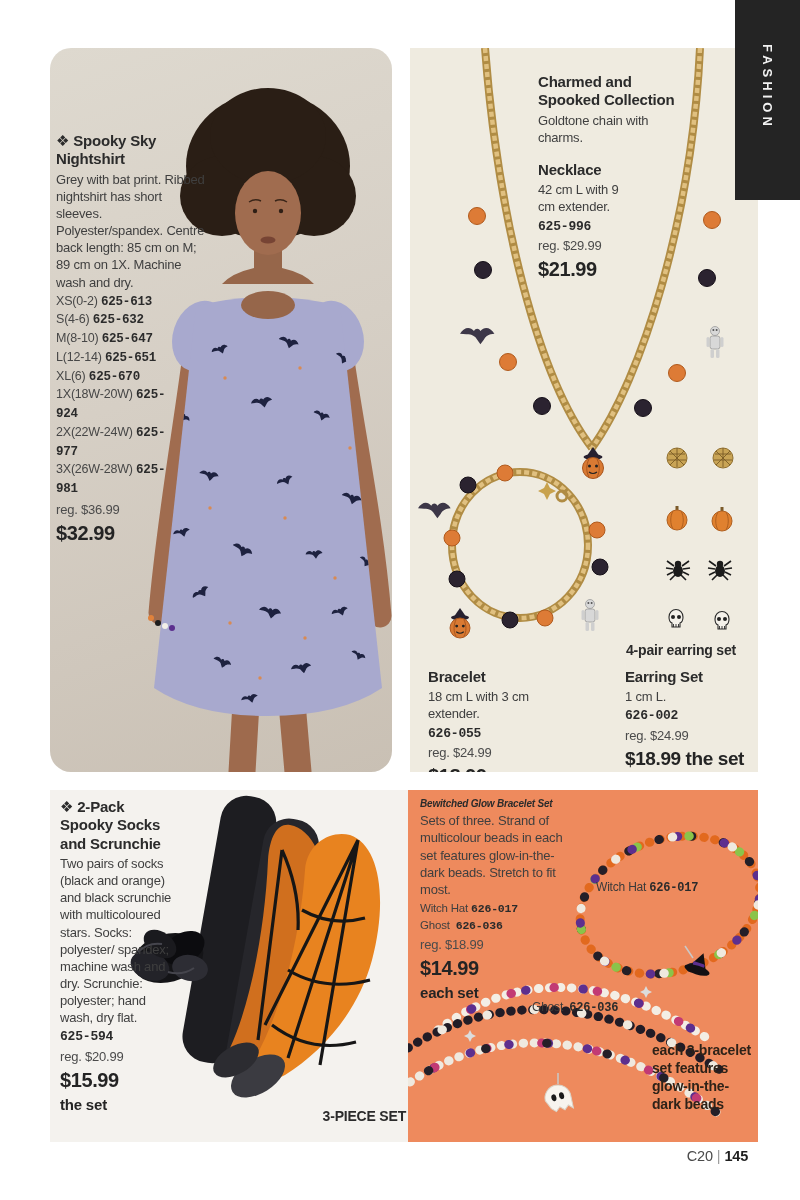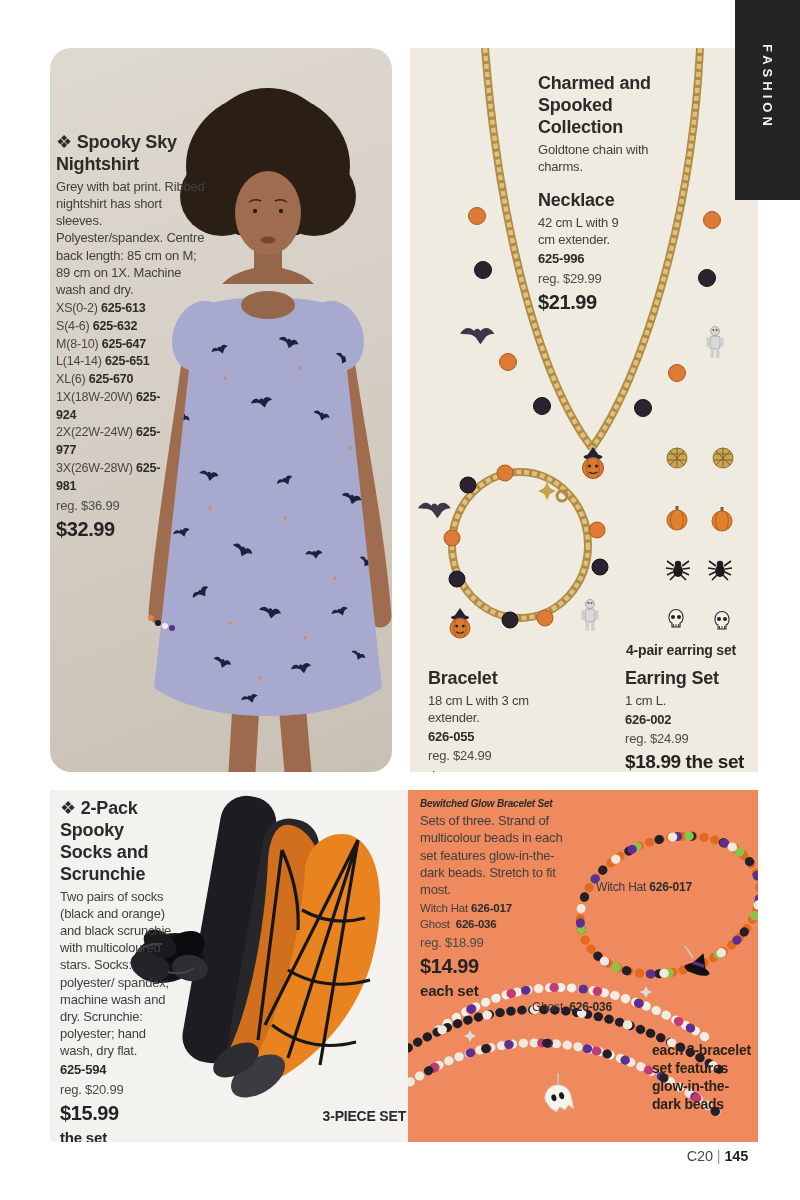--- a/index.html
+++ b/index.html
@@ -14,24 +14,24 @@
   .jewelry-panel{left:410px;top:48px;width:348px;height:724px;background:#efebe0;}
   .socks-panel{left:50px;top:790px;width:380px;height:352px;background:#f4f2ee;}
   .orange-panel{left:408px;top:790px;width:350px;height:352px;background:#ee8a5d;}
   .fashion-tab{left:735px;top:0;width:65px;height:200px;background:#242424;display:flex;justify-content:center;}
   .fashion-tab span{
     writing-mode:vertical-rl;color:#f2f2f2;font-weight:bold;font-size:13px;
     letter-spacing:4px;padding-top:44px;
   }
   svg{position:absolute;left:0;top:0;display:block;}
   .txtblock{position:absolute;z-index:5;}
-  .h1{font-weight:bold;color:#2b2b2b;font-size:18px;line-height:1.22;}
+  .h1{font-weight:bold;color:#2b2b2b;font-size:15px;line-height:1.22;}
   .body-txt{font-size:13px;line-height:1.32;margin-top:2px;color:#3f3f3f;}
   .size-row{font-size:12.5px;line-height:1.42;color:#474747;}
-  .code{font-weight:bold;color:#2b2b2b;}
+  .code{font-weight:bold;color:#2b2b2b;font-family:Liberation Mono, monospace;}
   .reg{font-size:13px;color:#4b4b4b;margin-top:3px;}
   .price{font-size:20px;font-weight:bold;color:#242424;margin-top:5px;letter-spacing:-0.4px;}
   .price-suffix{font-size:15px;font-weight:bold;color:#242424;margin-top:4px;}
   .mini-name{font-size:11.5px;color:#3f3f3f;line-height:1.4;}
   .caption-bold{font-weight:bold;color:#2b2b2b;font-size:14px;}
   .footer{position:absolute;top:1148px;right:52px;font-size:14.5px;color:#4a4a4a;}
   .footer .sep{color:#9a9a9a;padding:0 4px;font-weight:300;}
   .footer .pg{font-weight:bold;color:#1f1f1f;}
   .callout{font-weight:bold;color:#2e2218;font-size:14px;line-height:1.28;}
   .img-label{font-size:12px;color:#3a3a3a;white-space:nowrap;}
@@ -168,21 +168,21 @@
     </g>
   </svg>
 
   <div class="txtblock" style="left:6px;top:84px;width:156px;">
     <div class="h1" style="width:122px;"><span>❖</span> <span>Spooky Sky Nightshirt</span></div>
     <div class="body-txt" style="width:153px;">Grey with bat print. Ribbed nightshirt has short sleeves. Polyester/spandex. Centre back length: 85 cm on M; 89 cm on 1X. Machine wash and dry.</div>
     <div style="width:120px;margin-top:2px;">
       <div class="size-row"><span>XS(0-2)</span> <span class="code">625-613</span></div>
       <div class="size-row"><span>S(4-6)</span> <span class="code">625-632</span></div>
       <div class="size-row"><span>M(8-10)</span> <span class="code">625-647</span></div>
-      <div class="size-row"><span>L(14-14)</span> <span class="code">625-651</span></div>
+      <div class="size-row"><span>L(12-14)</span> <span class="code">625-651</span></div>
       <div class="size-row"><span>XL(6)</span> <span class="code">625-670</span></div>
       <div class="size-row"><span>1X(18W-20W)</span> <span class="code">625-924</span></div>
       <div class="size-row"><span>2X(22W-24W)</span> <span class="code">625-977</span></div>
       <div class="size-row"><span>3X(26W-28W)</span> <span class="code">625-981</span></div>
     </div>
     <div class="reg">reg. $36.99</div>
     <div class="price">$32.99</div>
   </div>
 </div>
 

